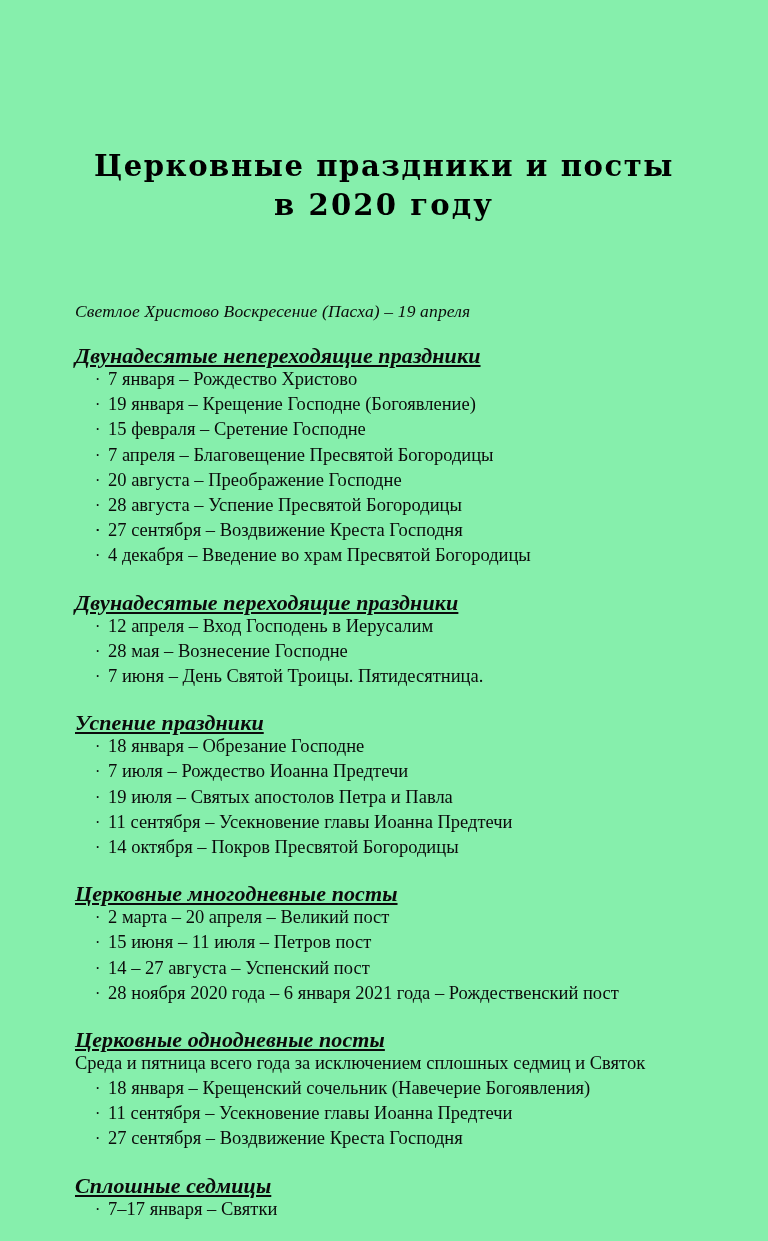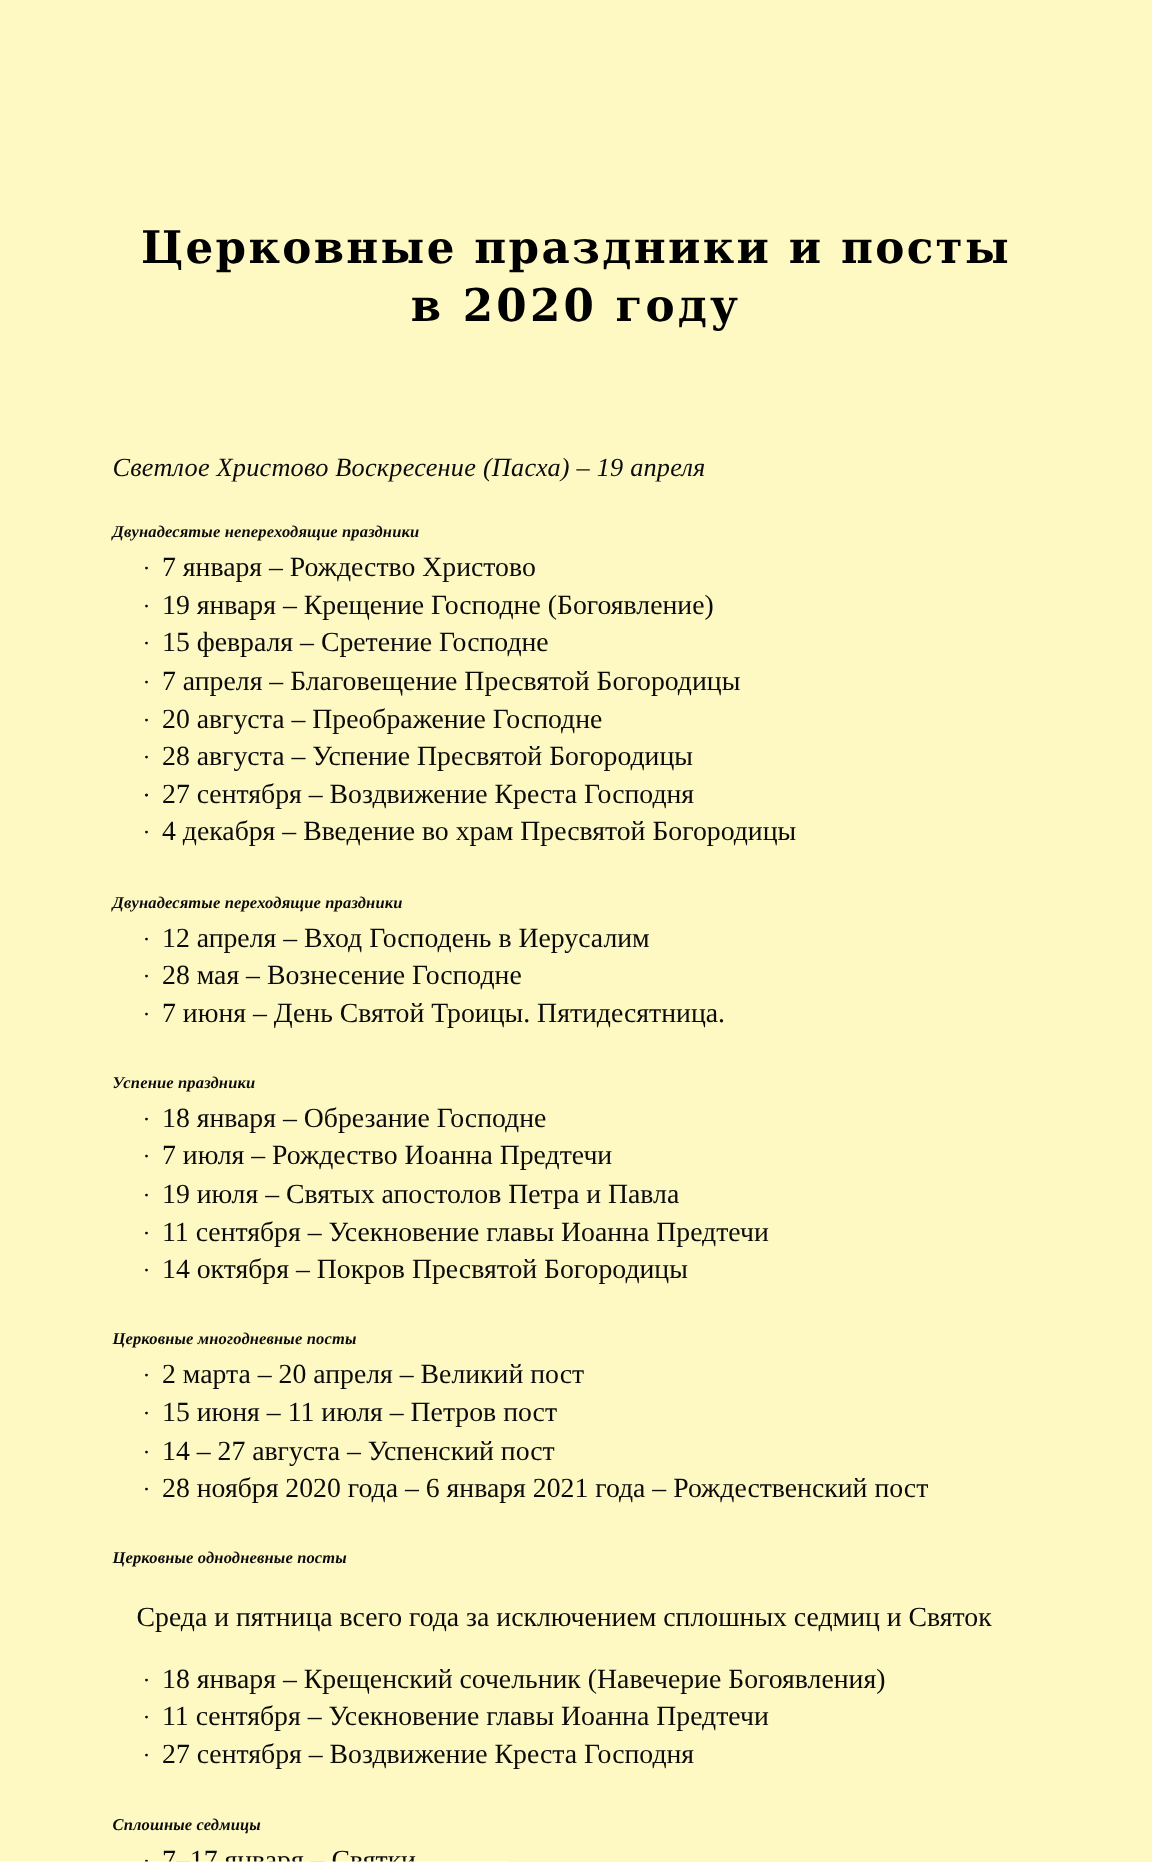--- a/index.html
+++ b/index.html
@@ -17,21 +17,21 @@
     color: #0b0b0b;
     -webkit-font-smoothing: antialiased;
   }
 
   .page {
     position: absolute;
     left: 0;
     top: 0;
     width: 768px;
     height: 1241px;
-    background: #fef9c3;
+    background: #86efac;
   }
 
   
   .title-block {
     position: absolute;
     left: 0;
     top: 146px;
     width: 768px;
     text-align: center;
   }
@@ -68,33 +68,34 @@
     white-space: pre;
   }
 
   .section {
     margin-top: 22px;
   }
 
   .section-heading {
     font-weight: 700;
     font-style: italic;
-    font-size: 11px;
+    font-size: 22px;
     line-height: 23px;
     letter-spacing: 0.1px;
     margin: 0;
     white-space: pre;
+    text-decoration: underline;
   }
 
   .section-note {
     font-weight: 400;
     font-style: normal;
     font-size: 18.5px;
     line-height: 25px;
-    margin: 16px;
+    margin: 0;
     white-space: pre;
   }
 
   ul.items {
     list-style: none;
     margin: 0;
     padding: 0;
   }
 
   ul.items li {

